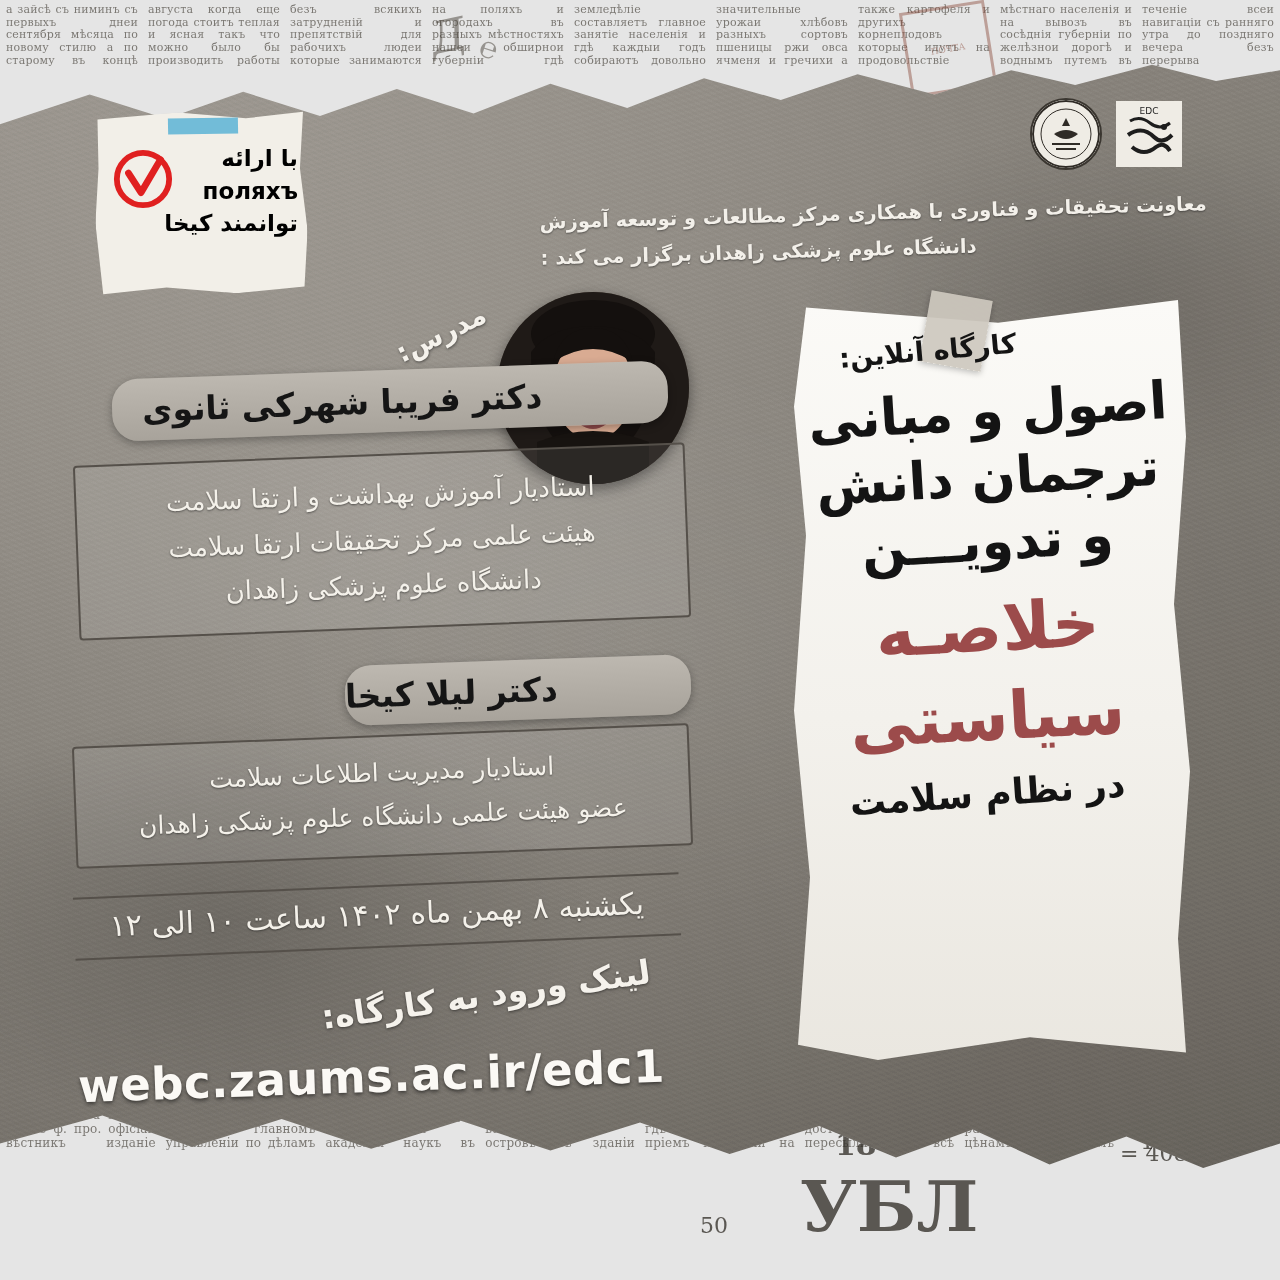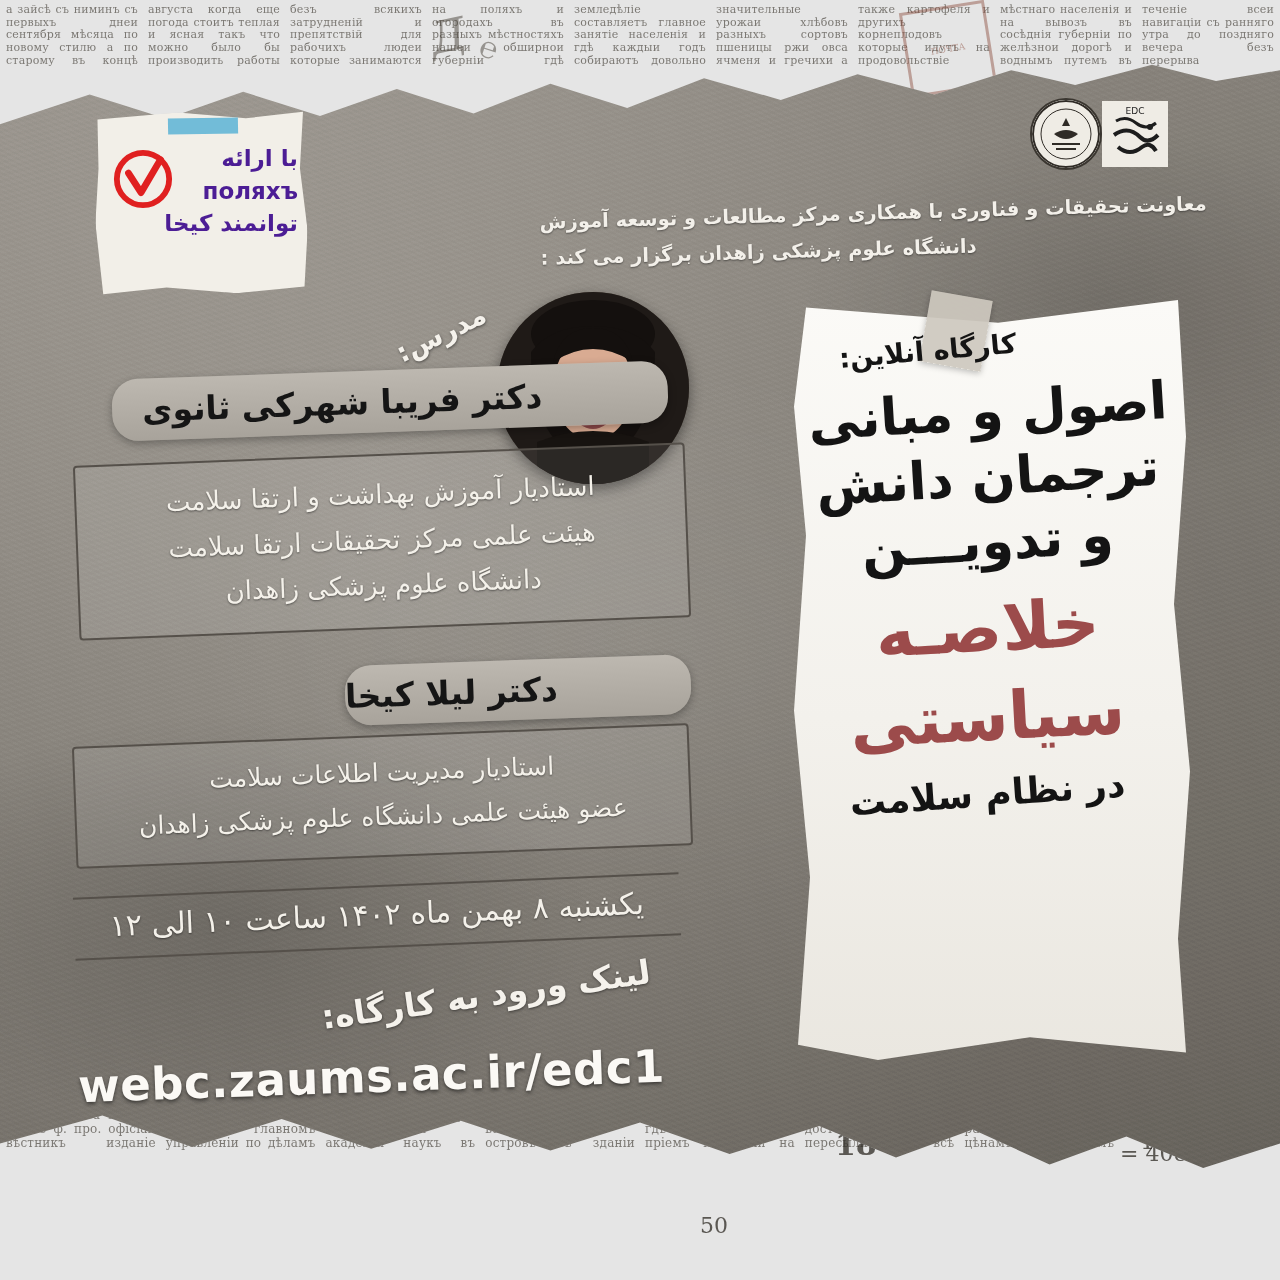--- a/index.html
+++ b/index.html
@@ -139,32 +139,33 @@
     width: 62px;
     height: 62px;
   }
   .cert-lines {
     position: absolute;
     left: 120px;
     top: 142px;
     width: 178px;
     text-align: right;
     direction: rtl;
-    color: #4c1d95;
+    color: #000000;
     font-weight: bold;
     font-size: 23px;
     line-height: 1.42;
   }
 
   
   .logos {
     position: absolute;
     left: 1030px;
     top: 98px;
     display: flex;
+    gap: 14px;
     align-items: center;
   }
   .logo-circle {
     width: 68px;
     height: 68px;
     border-radius: 50%;
     background: #efece5;
     border: 2px solid #3a3630;
     display: flex;
     align-items: center;
@@ -390,20 +391,21 @@
     <div class="news-text">а зайсѣ съ ниминъ съ первыхъ днеи сентября мѣсяца по новому стилю а по старому въ концѣ августа когда еще погода стоитъ теплая и ясная такъ что можно было бы производить работы безъ всякихъ затрудненій и препятствій для рабочихъ людеи которые занимаются на поляхъ и огородахъ въ разныхъ мѣстностяхъ нашеи обширнои губерніи гдѣ земледѣліе составляетъ главное занятіе населенія и гдѣ каждыи годъ собираютъ довольно значительные урожаи хлѣбовъ разныхъ сортовъ пшеницы ржи овса ячменя и гречихи а также картофеля и другихъ корнеплодовъ которые идутъ на продовольствіе мѣстнаго населенія и на вывозъ въ сосѣднія губерніи по желѣзнои дорогѣ и воднымъ путемъ въ теченіе всеи навигаціи съ ранняго утра до поздняго вечера безъ перерыва</div>
     <div class="stamp">
       <span>ПОЧТА</span>
     </div>
     <div class="script-swirl" style="left:430px; top:10px; font-size:44px; transform:rotate(-12deg);">Д</div>
     <div class="script-swirl" style="left:480px; top:30px; font-size:30px; transform:rotate(18deg);">℮</div>
   </div>
 
   <div class="news-strip bottom">
     <div class="news-text bottom-tx">ства. Russ. за 1720 г. = 408 ф. про. офісіal. вѣстникъ изданіе редакціи состоящеи при главномъ управленіи по дѣламъ печати и типографіи императорскои академіи наукъ въ санктпетербургѣ на васильевскомъ островѣ въ зданіи двѣнадцати коллегіи гдѣ производится пріемъ подписки на слѣдующіи годъ съ доставкою и пересылкою во всѣ города имперіи а равно и за границу по цѣнамъ объявленнымъ въ первомъ нумерѣ сего изданія</div>
+    <div class="news-big" style="left:800px; top:60px; font-size:70px;">УБЛ</div>
     <div class="news-big" style="left:835px; top:22px; font-size:30px;">18</div>
     <div class="news-big" style="left:1140px; top:22px; font-size:24px; font-weight:normal;">1720</div>
     <div class="news-big" style="left:1120px; top:36px; font-size:22px; font-weight:normal;">= 408 ф.</div>
     <div class="news-big" style="left:700px; top:108px; font-size:22px; font-weight:normal;">50</div>
   </div>
 
   <div class="cert-note"></div>
   <div class="cert-tape"></div>
   <div class="cert-check">
     <svg viewBox="0 0 64 64" width="62" height="62" aria-hidden="true">

